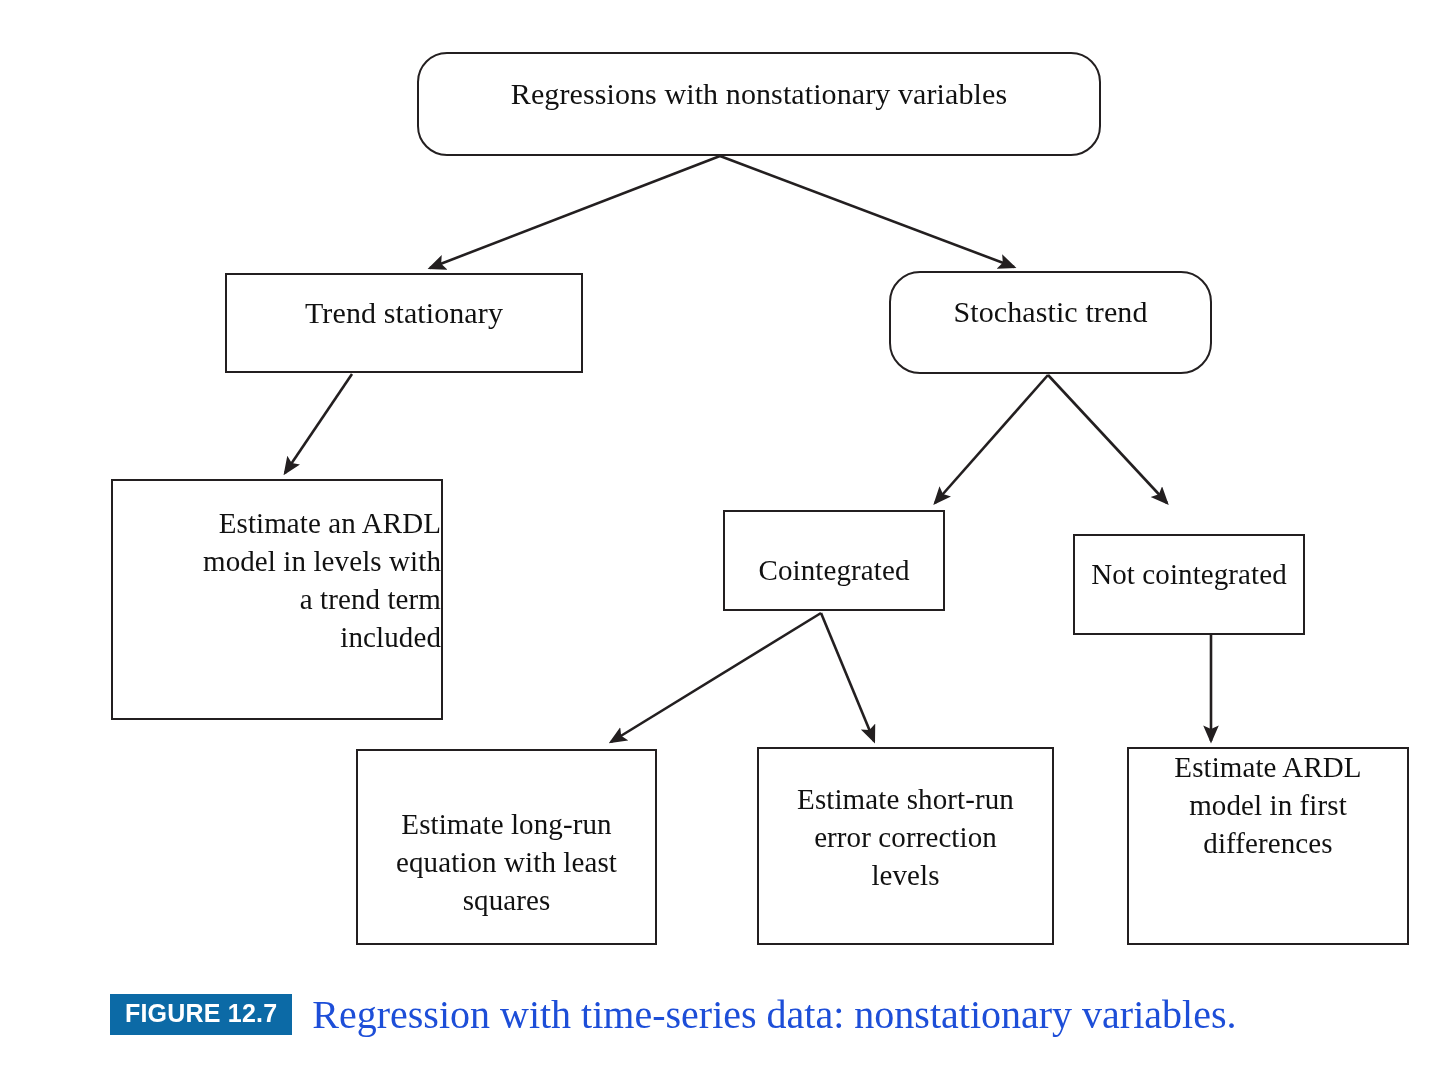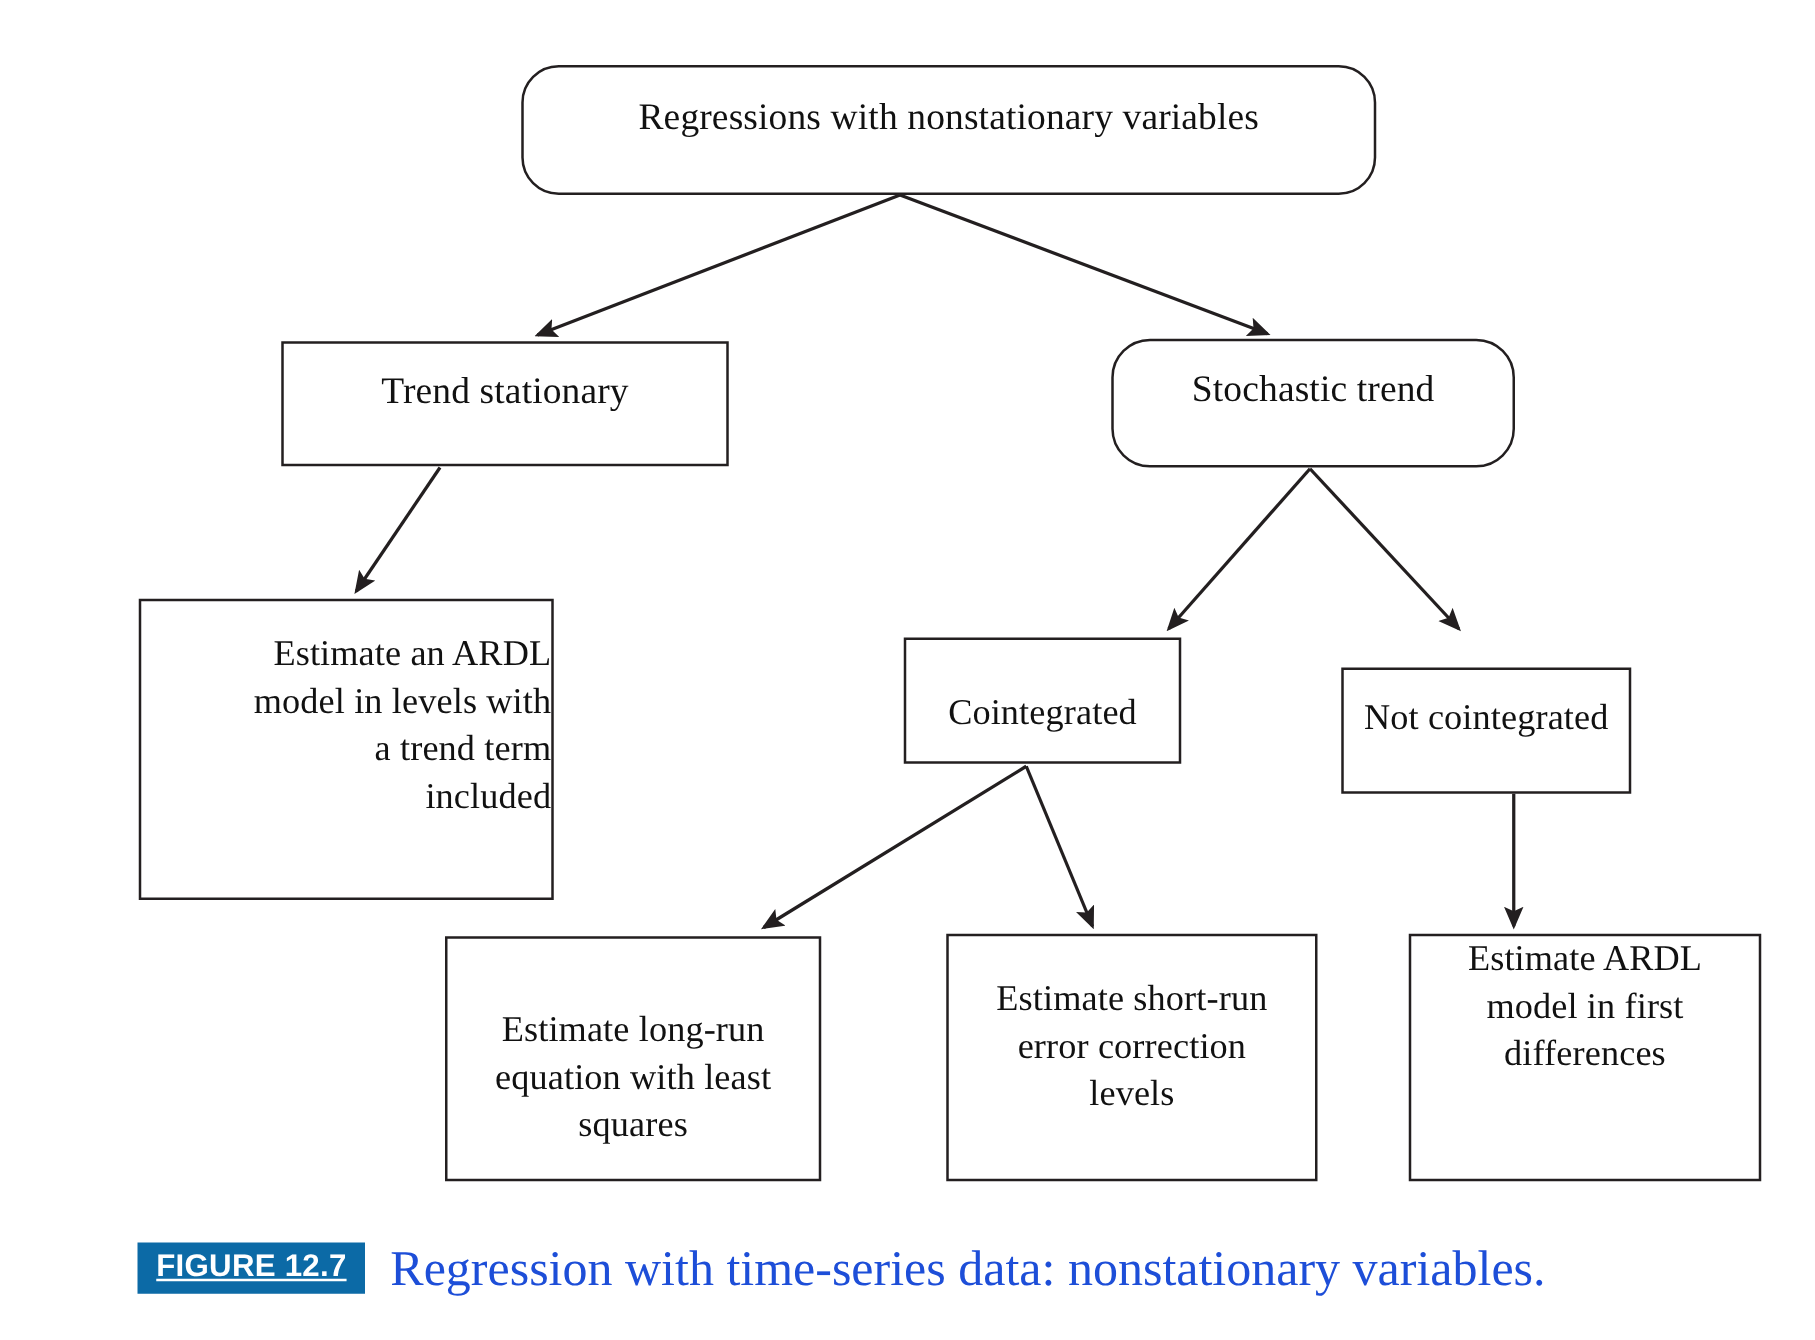--- a/index.html
+++ b/index.html
@@ -126,21 +126,20 @@
   #caption-badge {
     background: #0C6AA6;
     color: #ffffff;
     font-family: "Liberation Sans", "DejaVu Sans", sans-serif;
     font-weight: bold;
     font-size: 25px;
     letter-spacing: 0.2px;
     padding: 7px 15px 9px 15px;
     line-height: 1;
     white-space: nowrap;
-    text-decoration: underline;
   }
   #caption-text {
     font-family: "Liberation Serif", "DejaVu Serif", serif;
     font-weight: normal;
     font-size: 40px;
     color: #1d4ed8;
     margin-left: 20px;
     white-space: nowrap;
   }
 </style>

